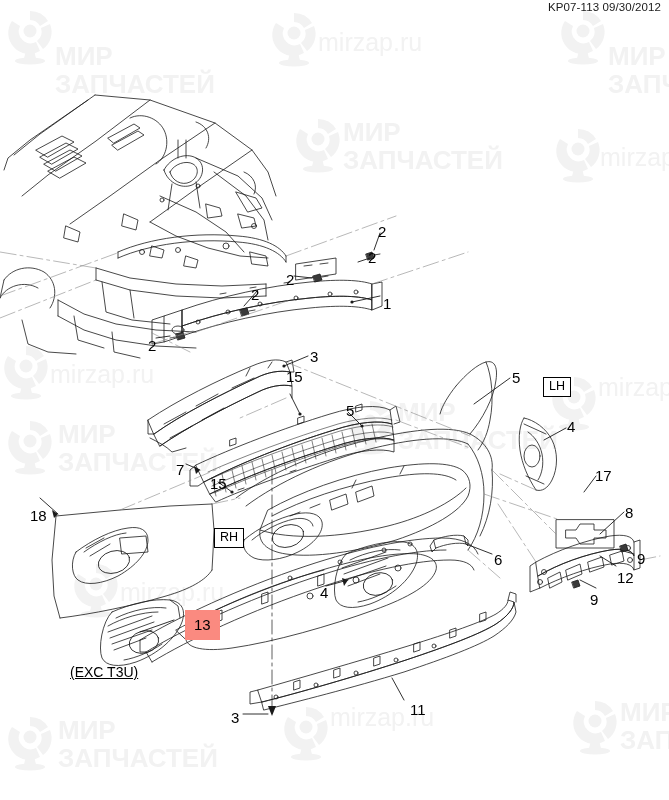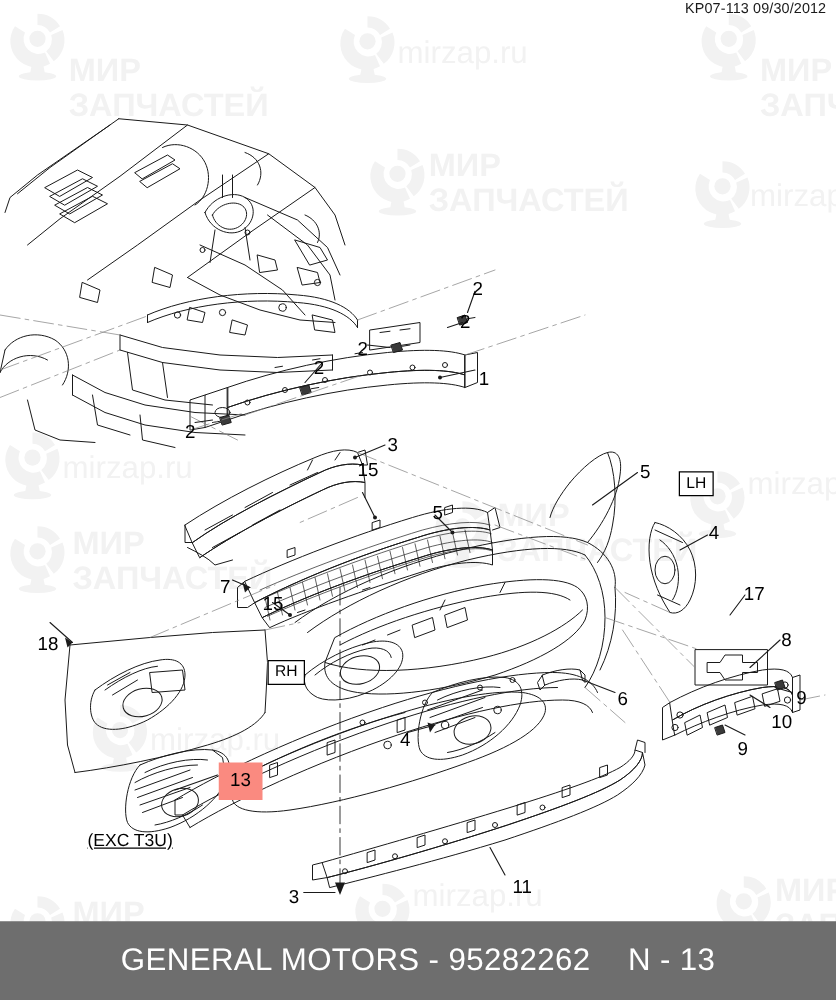--- a/index.html
+++ b/index.html
@@ -556,36 +556,30 @@
     <div class="callout" style="left:148px; top:338px;">2</div>
     <div class="callout" style="left:310px; top:349px;">3</div>
     <div class="callout" style="left:567px; top:419px;">4</div>
     <div class="callout" style="left:320px; top:585px;">4</div>
     <div class="callout" style="left:512px; top:370px;">5</div>
     <div class="callout" style="left:494px; top:552px;">6</div>
     <div class="callout" style="left:176px; top:462px;">7</div>
     <div class="callout" style="left:625px; top:505px;">8</div>
     <div class="callout" style="left:637px; top:551px;">9</div>
     <div class="callout" style="left:590px; top:592px;">9</div>
-    <div class="callout" style="left:617px; top:570px;">10</div>
+    <div class="callout" style="left:617px; top:570px;">12</div>
     <div class="callout" style="left:410px; top:702px;text-align:right;">11</div>
     <div class="callout" style="left:231px; top:710px;">3</div>
-    <div class="callout highlight" style="left:175px; top:610px;">13</div>
+    <div class="callout highlight" style="left:185px; top:610px;">13</div>
     <div class="callout" style="left:595px; top:468px;">17</div>
     <div class="callout" style="left:286px; top:369px;">15</div>
     <div class="callout" style="left:346px; top:403px;">5</div>
     <div class="callout" style="left:210px; top:476px;">15</div>
     <div class="callout" style="left:30px;  top:492px;margin-top:16px;">18</div>
   </div>
 
   <div class="side-label" style="left:543px; top:377px;">LH</div>
   <div class="side-label" style="left:214px; top:528px;">RH</div>
 
   <div class="note-text" style="left:70px; top:664px;text-decoration:underline;">(EXC T3U)</div>
 
-  <div id="footer-bar">
-    <div id="footer-inner">
-      <span id="footer-maker">GENERAL MOTORS - 95282262</span>
-      <span id="footer-page">N - 13</span>
-    </div>
-  </div>
 
 </div>
 
 </body></html>

